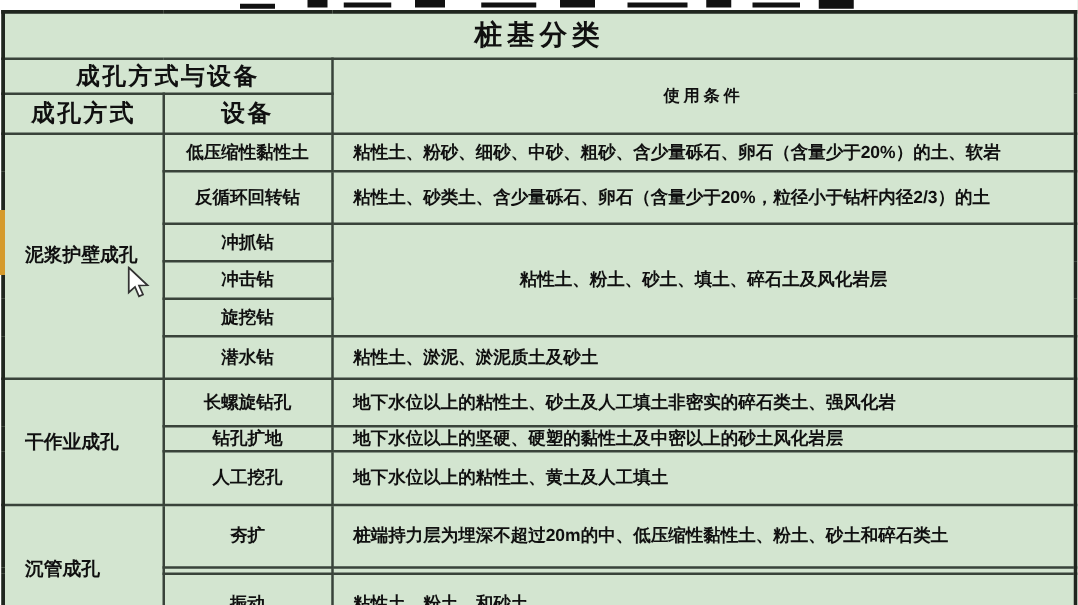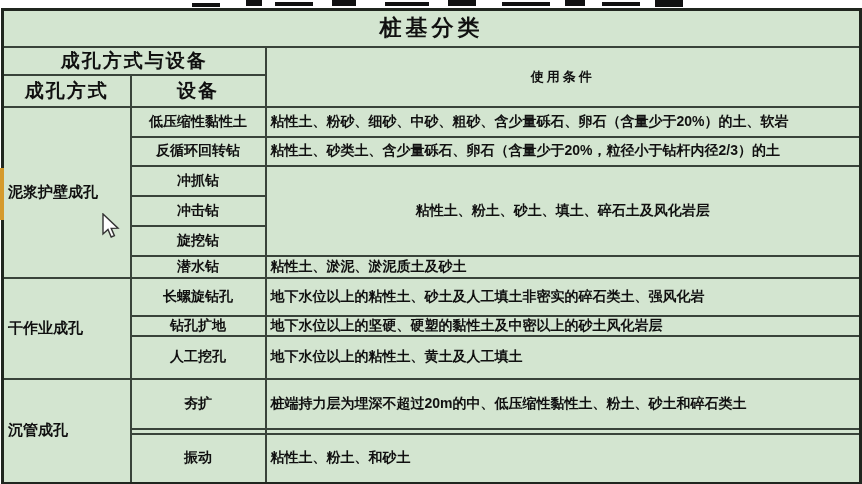--- a/index.html
+++ b/index.html
@@ -17,21 +17,21 @@
   .table-wrap { position: absolute; left: 1px; top: 8px; width: 859px; height: 474px; }
   table.pile {
     border-collapse: collapse;
     table-layout: fixed;
     width: 858px;
     background: #d3e5d0;
     border: 3px solid #20261f;
   }
   table.pile td, table.pile th {
     border: 2px solid #39433a;
-    padding: 0 4px;
+    padding: 0 16px;
     color: #101010;
     font-weight: bold;
     overflow: hidden;
     white-space: nowrap;
   }
   .title-cell {
     text-align: center;
     font-size: 22px;
     letter-spacing: 4px;
   }
@@ -87,35 +87,35 @@
     <tr style="height:32px">
       <td class="h2-cell">成孔方式</td>
       <td class="h2-cell">设备</td>
     </tr>
 
     <tr style="height:30px">
       <td rowspan="6" class="method-cell">泥浆护壁成孔</td>
       <td class="equip-cell">低压缩性黏性土</td>
       <td class="cond-cell">粘性土、粉砂、细砂、中砂、粗砂、含少量砾石、卵石（含量少于20%）的土、软岩</td>
     </tr>
-    <tr style="height:29px">
+    <tr style="height:42px">
       <td class="equip-cell">反循环回转钻</td>
       <td class="cond-cell">粘性土、砂类土、含少量砾石、卵石（含量少于20%，粒径小于钻杆内径2/3）的土</td>
     </tr>
     <tr style="height:30px">
       <td class="equip-cell">冲抓钻</td>
       <td rowspan="3" class="cond-cell cond-center">粘性土、粉土、砂土、填土、碎石土及风化岩层</td>
     </tr>
     <tr style="height:30px">
       <td class="equip-cell">冲击钻</td>
     </tr>
     <tr style="height:30px">
       <td class="equip-cell">旋挖钻</td>
     </tr>
-    <tr style="height:22px">
+    <tr style="height:34px">
       <td class="equip-cell">潜水钻</td>
       <td class="cond-cell">粘性土、淤泥、淤泥质土及砂土</td>
     </tr>
 
     <tr style="height:38px">
       <td rowspan="3" class="method-cell">干作业成孔</td>
       <td class="equip-cell">长螺旋钻孔</td>
       <td class="cond-cell">地下水位以上的粘性土、砂土及人工填土非密实的碎石类土、强风化岩</td>
     </tr>
     <tr style="height:16px">

